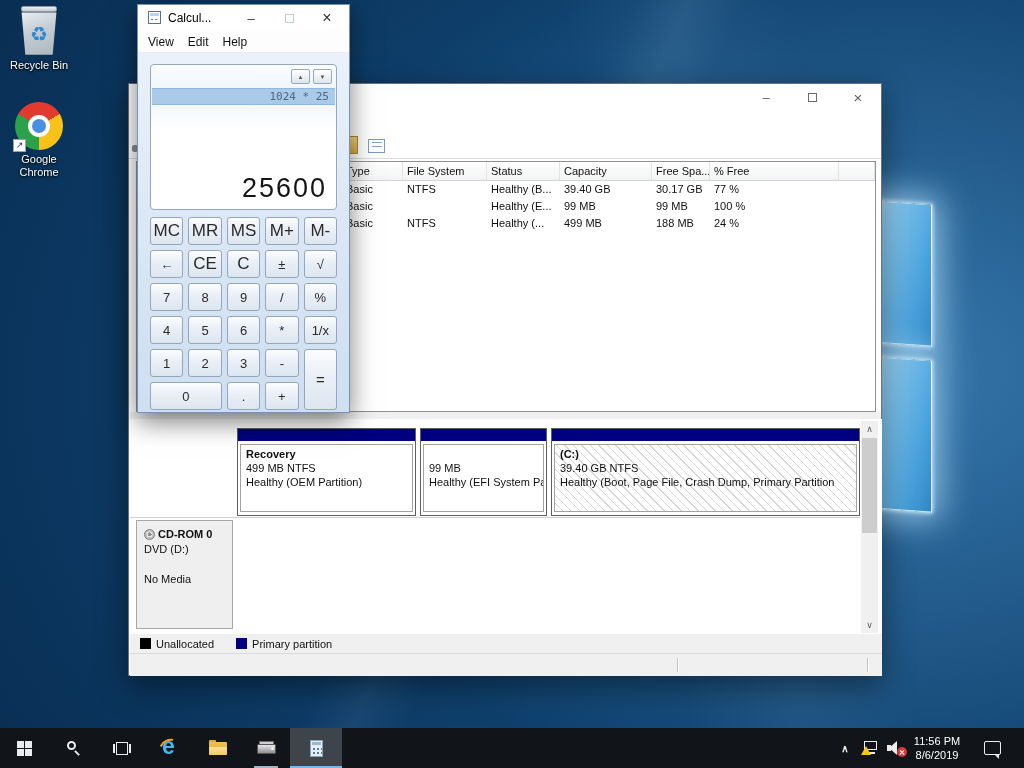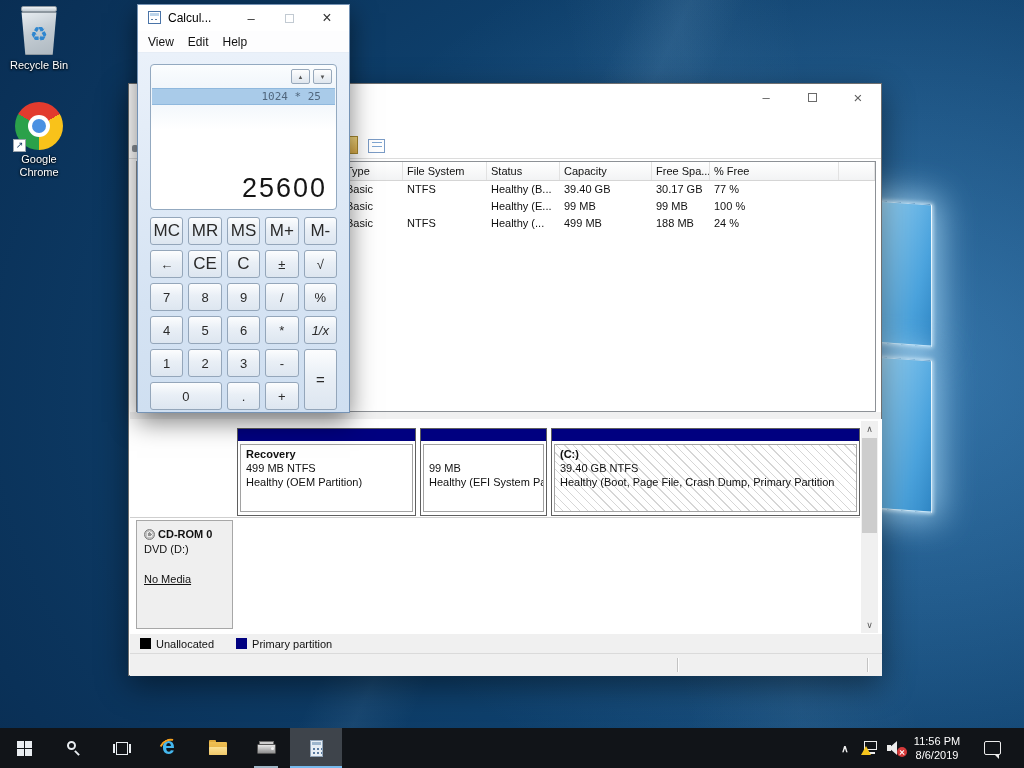--- a/index.html
+++ b/index.html
@@ -128,21 +128,21 @@
   .calc-body { position:absolute; left:0; top:47px; right:0; bottom:0;
     background:linear-gradient(#eaf1fa, #d5e3f3 70%, #cfdff1); border-top:1px solid #e6edf6; }
   .calc-display { position:absolute; left:12px; top:11px; width:187px; height:146px;
     background:linear-gradient(#fbfdfe,#eef4fa 20%, #ffffff 45%); border:1px solid #93a9c0; border-radius:4px; }
   .spinners { position:absolute; top:4px; right:4px; display:flex; gap:3px; }
   .spin-btn { width:19px; height:15px; background:linear-gradient(#fefefe,#dfe6ee); border:1px solid #97a8bb;
     border-radius:2px; font-size:6px; color:#555; display:flex; align-items:center; justify-content:center; }
   .hist-row { position:absolute; left:1px; right:1px; top:23px; height:17px; background:#a9cbe9;
     border-top:1px solid #8fb8dd; border-bottom:1px solid #8fb8dd;
     font-family:"DejaVu Sans Mono", monospace; font-size:11px; color:#50667c;
-    text-align:right; line-height:16px; padding-right:14px; }
+    text-align:right; line-height:16px; padding-right:6px; }
   .calc-result { position:absolute; right:9px; bottom:5px; font-size:27px; color:#151515;
     letter-spacing:2px; font-family:"Liberation Sans", sans-serif; }
   .keypad { position:absolute; left:12px; top:164px; width:187px; height:193px;
     display:grid; grid-template-columns:repeat(5, 1fr); grid-template-rows:repeat(6, 28px); gap:5px; }
   .ckey { background:linear-gradient(#fcfdfe, #e9eff6 45%, #dde6f0); border:1px solid #94a6ba;
     border-radius:3px; font-size:13px; color:#2a2a2a; display:flex; align-items:center; justify-content:center; }
   .ckey.small { font-size:17px; }
   .ckey.k-eq { grid-column:5; grid-row:5 / span 2; font-size:15px; }
   .ckey.k-zero { grid-column:1 / span 2; grid-row:6; }
 
@@ -324,21 +324,21 @@
             <div class="pname">(C:)</div>
             <div>39.40 GB NTFS</div>
             <div>Healthy (Boot, Page File, Crash Dump, Primary Partition</div>
           </div>
         </div>
       </div>
       <div class="disk-row" style="top:101px; height:110px;">
         <div class="disk-label" style="left:6px; top:0; width:97px; height:109px;">
           <div><span class="cd-ico"></span><b>CD-ROM 0</b></div>
           <div>DVD (D:)</div>
-          <div style="margin-top:15px;text-decoration:underline;">No Media</div>
+          <div style="margin-top:15px;">No Media</div>
         </div>
       </div>
       <div class="vscroll">
         <div class="vs-btn" style="top:0;">∧</div>
         <div class="vs-thumb"></div>
         <div class="vs-btn" style="bottom:0;">∨</div>
       </div>
     </div>
 
     <div class="dm-legend">
@@ -402,21 +402,21 @@
         <div class="ckey">7</div>
         <div class="ckey">8</div>
         <div class="ckey">9</div>
         <div class="ckey">/</div>
         <div class="ckey">%</div>
 
         <div class="ckey">4</div>
         <div class="ckey">5</div>
         <div class="ckey">6</div>
         <div class="ckey">*</div>
-        <div class="ckey" style="font-style:italic;">1/x</div>
+        <div class="ckey" style="">1/x</div>
 
         <div class="ckey">1</div>
         <div class="ckey">2</div>
         <div class="ckey">3</div>
         <div class="ckey">-</div>
         <div class="ckey k-eq">=</div>
 
         <div class="ckey k-zero">0</div>
         <div class="ckey">.</div>
         <div class="ckey">+</div>

